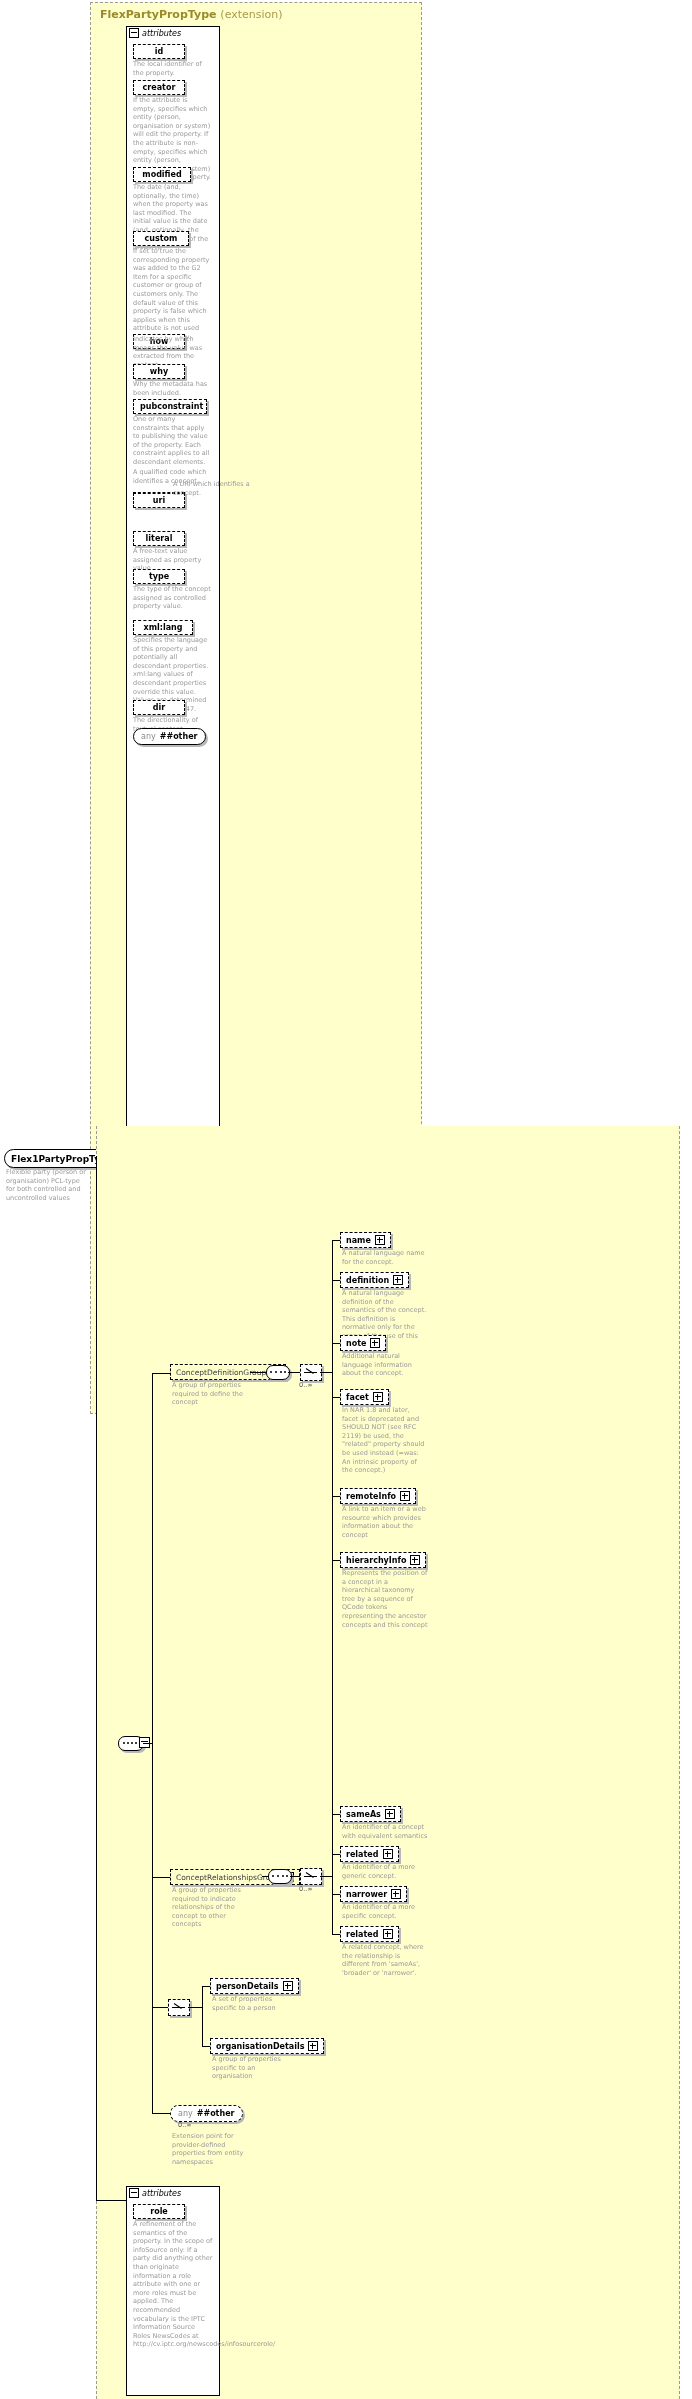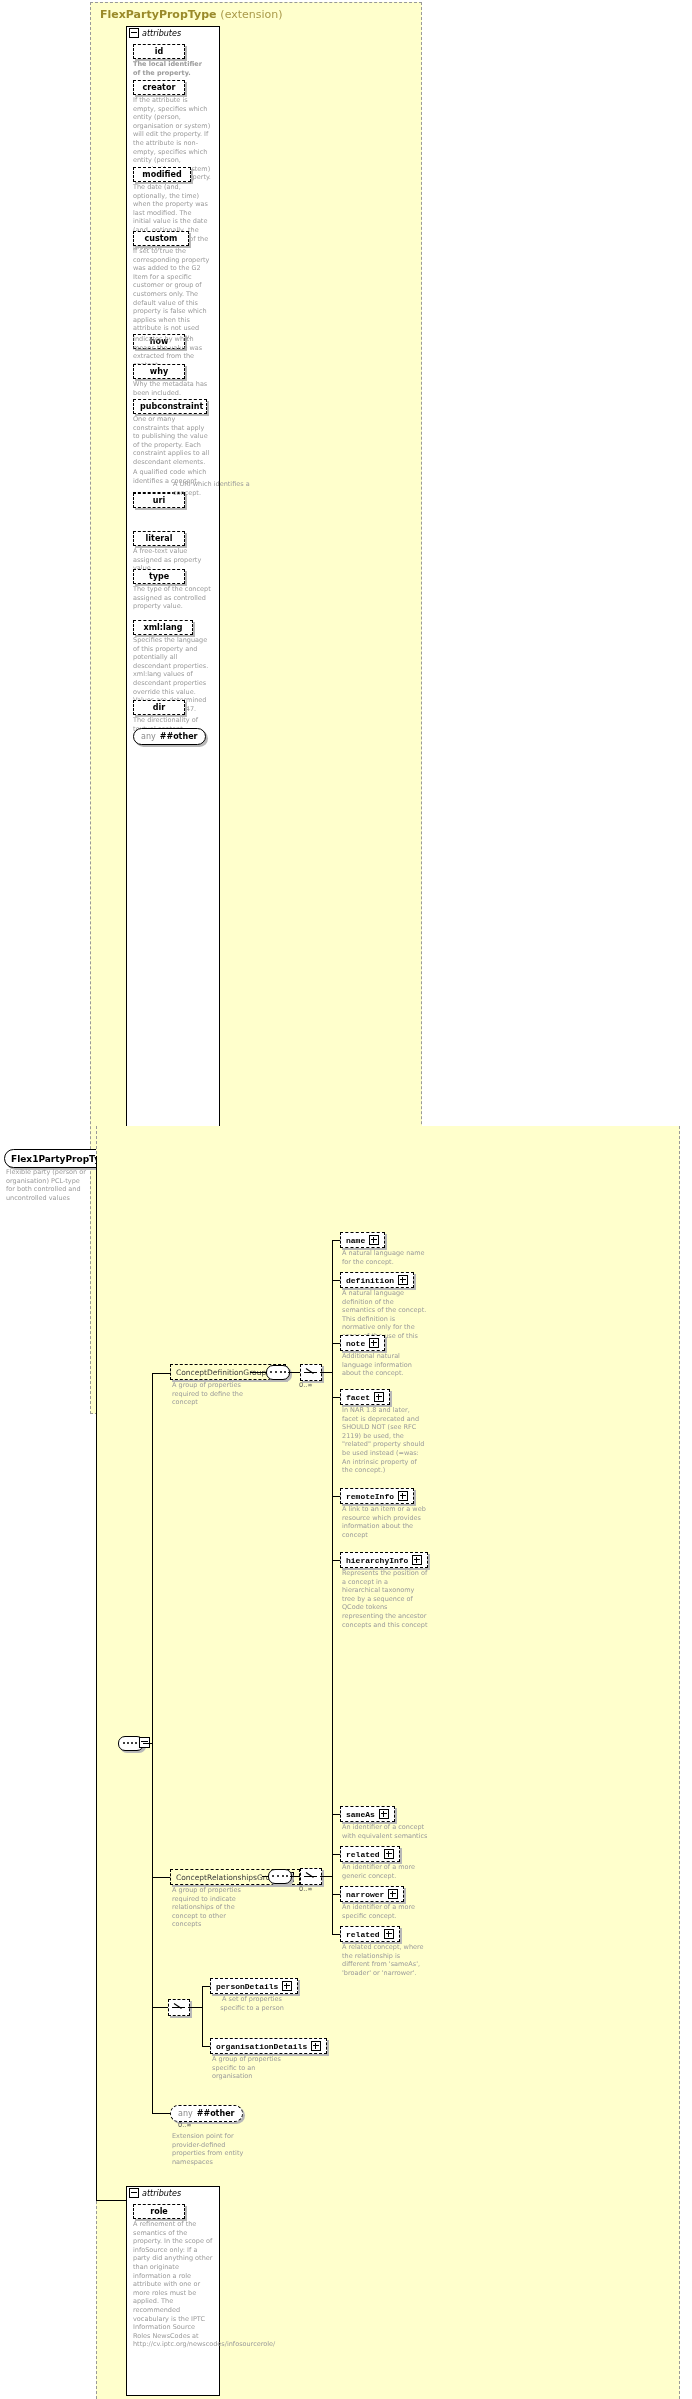--- a/index.html
+++ b/index.html
@@ -51,21 +51,21 @@
   }
 
   
   .elem{
     position:absolute;border:1px solid #000;background:#ffffff;
     font-weight:bold;font-size:8px;color:#000;
     padding:2px 5px;white-space:nowrap;
     box-shadow:2px 2px 0 #b8b8b8;
     display:flex;align-items:center;gap:4px;
   }
-  .elem.dashed{border:1px dashed #000;font-family:Liberation Mono, monospace;}
+  .elem.dashed{border:1px dashed #000;}
   .elem .plus{
     width:8px;height:8px;border:1px solid #000;background:#fff;
     position:relative;flex:0 0 auto;
   }
   .elem .plus:before{
     content:"";position:absolute;left:1px;right:1px;top:3px;height:1px;background:#000;
   }
   .elem .plus:after{
     content:"";position:absolute;top:1px;bottom:1px;left:3px;width:1px;background:#000;
   }
@@ -172,21 +172,21 @@
   </div>
 
   <div class="attrbox" style="left:126px;top:26px;width:92px;height:1124px;"></div>
 
   <div class="attr-tab" style="left:129px;top:28px;">
     <span class="minus"></span>
     <span>attributes</span>
   </div>
 
   <div class="chip" style="left:133px;top:44px;width:38px;">id</div>
-  <div class="desc" style="left:133px;top:60px;width:78px;font-weight:bold;">The local identifier of the property.</div>
+  <div class="desc" style="left:133px;top:60px;width:78px;">The local identifier of the property.</div>
 
   <div class="chip" style="left:133px;top:80px;width:38px;">creator</div>
   <div class="desc" style="left:133px;top:96px;width:78px;">If the attribute is empty, specifies which entity (person, organisation or system) will edit the property. If the attribute is non-empty, specifies which entity (person, organisation or system) has edited the property.</div>
 
   <div class="chip" style="left:133px;top:167px;width:44px;">modified</div>
   <div class="desc" style="left:133px;top:183px;width:78px;">The date (and, optionally, the time) when the property was last modified. The initial value is the date (and, optionally, the time) of creation of the property.</div>
 
   <div class="chip" style="left:133px;top:231px;width:42px;">custom</div>
   <div class="desc" style="left:133px;top:247px;width:78px;">If set to true the corresponding property was added to the G2 Item for a specific customer or group of customers only. The default value of this property is false which applies when this attribute is not used with the property.</div>
 
@@ -370,21 +370,21 @@
       <span class="sw"></span>
     </div>
   <div class="line hline" style="left:188px;top:2007px;width:14px;"></div>
   <div class="line vline" style="left:202px;top:1986px;height:60px;"></div>
 
   <div class="line hline" style="left:202px;top:1986px;width:8px;"></div>
   <div class="elem dashed" style="left:210px;top:1978px;">
     <span>personDetails</span>
     <span class="plus"></span>
   </div>
-  <div class="desc" style="left:212px;top:1995px;width:80px;text-align:center;">A set of properties specific to a person</div>
+  <div class="desc" style="left:212px;top:1995px;width:80px;">A set of properties specific to a person</div>
 
   <div class="line hline" style="left:202px;top:2046px;width:8px;"></div>
   <div class="elem dashed" style="left:210px;top:2038px;">
     <span>organisationDetails</span>
     <span class="plus"></span>
   </div>
   <div class="desc" style="left:212px;top:2055px;width:84px;">A group of properties specific to an organisation</div>
 
   <div class="line hline" style="left:152px;top:2113px;width:18px;"></div>
   <div class="rounded dashed" style="left:170px;top:2105px;">

